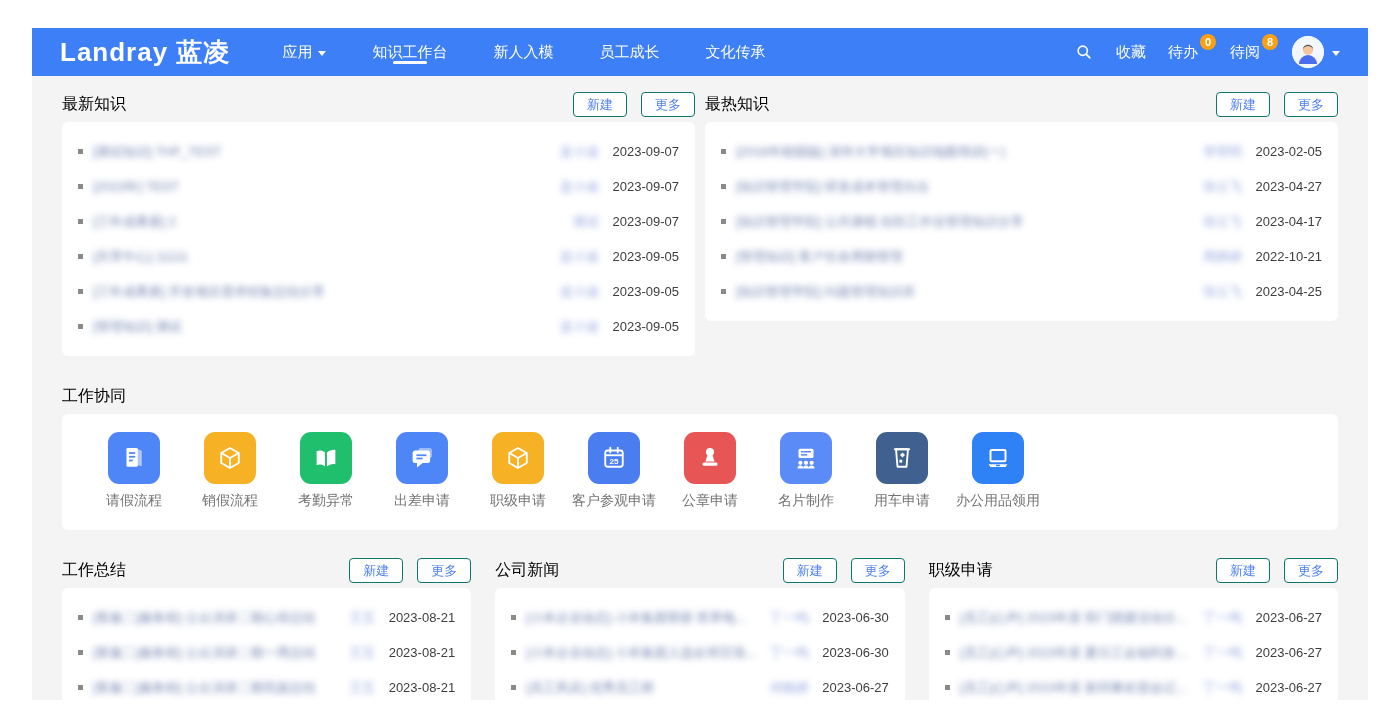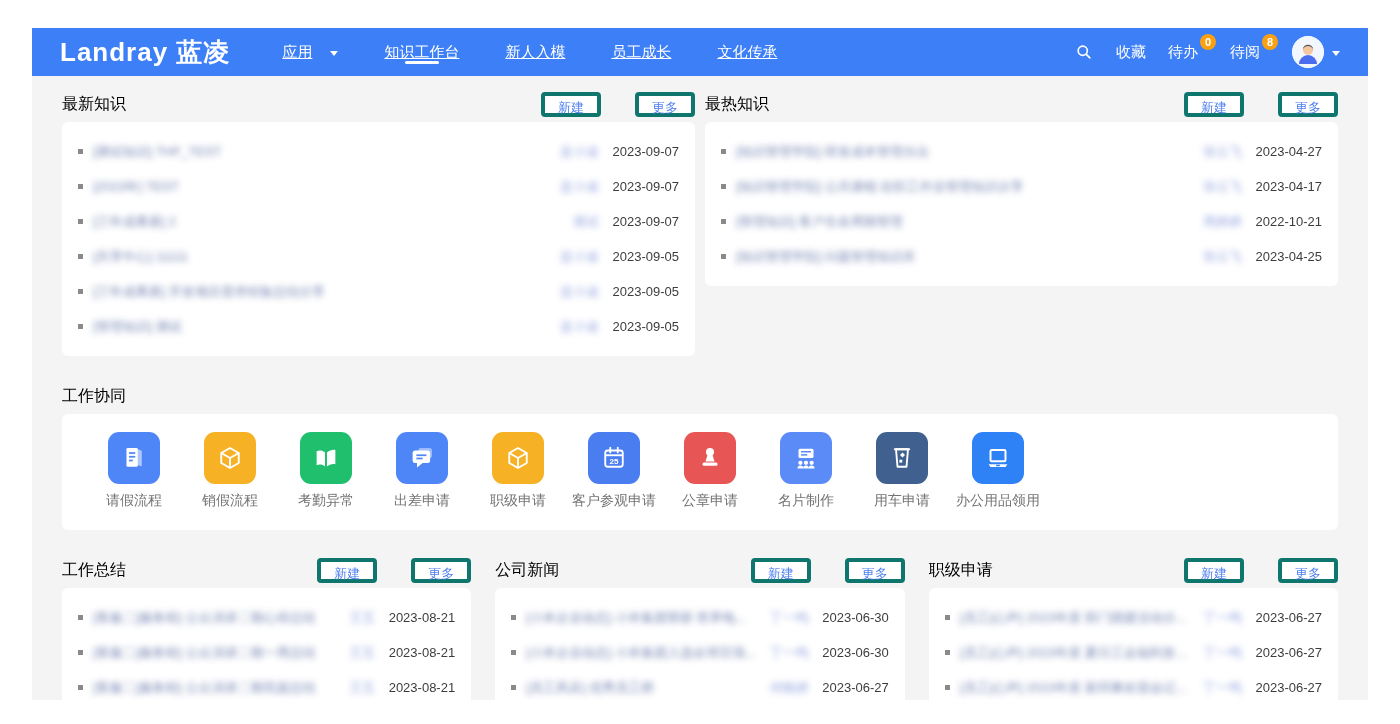--- a/index.html
+++ b/index.html
@@ -14,21 +14,21 @@
 
   
   .navbar {
     height:48px; background:#3d7ff7; color:#fff;
     display:flex; align-items:center; padding:0 28px;
   }
   .logo { font-size:26px; font-weight:700; letter-spacing:1px; white-space:nowrap; cursor:pointer; }
   .nav-items { display:flex; margin-left:52px; gap:46px; }
   .nav-item {
     font-size:15px; height:35px; line-height:48px; position:relative;
-    cursor:pointer; white-space:nowrap; display:flex; align-items:center; gap:18px;text-decoration:underline;
+    cursor:pointer; white-space:nowrap; display:flex; align-items:center; gap:6px;
   }
   .nav-item.active::after {
     content:""; position:absolute; left:50%; transform:translateX(-50%);
     bottom:6px; width:34px; height:3px; background:#fff; border-radius:2px;
   }
   .caret-sm {
     width:0; height:0; border-left:4.5px solid transparent;
     border-right:4.5px solid transparent; border-top:5.5px solid #fff;
     display:inline-block; margin-top:2px;
   }
@@ -47,24 +47,23 @@
 
   
   .content {
     background:#f4f4f5; height:624px; overflow:hidden;
     padding:10px 30px 0;
   }
   .section-head { display:flex; align-items:center; height:36px; }
   .section-title { color:#000000; font-size:16px; }
   .head-btns { margin-left:auto; display:flex; gap:14px; }
   .btn {
-    height:25px; padding:0 13px; border:4px solid #0f766e; border-radius:4px;
+    height:25px; padding:0 13px; border:1px solid #0f766e; border-radius:4px;
     background:#fff; color:#4c7ef0; font-size:13px; line-height:23px; cursor:pointer;
     font-family:inherit;
-    margin-left:20px;
   }
   .grid2 { display:grid; grid-template-columns:1fr 1fr; column-gap:10px; }
   .grid3 { display:grid; grid-template-columns:1fr 1fr 1fr; column-gap:24px; }
   .card { background:#fff; border-radius:6px; }
   .list-card { padding:12px 16px; }
   .row { display:flex; align-items:center; height:35px; font-size:13px; cursor:pointer; }
   .bullet { width:5px; height:5px; background:#8a8a8a; margin-right:10px; flex:none; }
   .row-text {
     flex:1; color:#51659f; white-space:nowrap; overflow:hidden; text-overflow:ellipsis;
     filter:blur(3px); opacity:.8;
@@ -211,20 +210,26 @@
         <div class="section-head">
           <span class="section-title">最热知识</span>
           <span class="head-btns">
             <button class="btn">新建</button>
             <button class="btn">更多</button>
           </span>
         </div>
         <div class="card list-card">
           <div class="row">
             <span class="bullet"></span>
+            <span class="row-text">[2016年校园版] 清华大学项目知识地图培训(一)</span>
+            <span class="row-author">李明明</span>
+            <span class="row-date">2023-02-05</span>
+          </div>
+          <div class="row">
+            <span class="bullet"></span>
             <span class="row-text">[知识管理学院] 研发成本管理办法</span>
             <span class="row-author">张云飞</span>
             <span class="row-date">2023-04-27</span>
           </div>
           <div class="row">
             <span class="bullet"></span>
             <span class="row-text">[知识管理学院] 公共课程:在职工作业管理知识分享</span>
             <span class="row-author">张云飞</span>
             <span class="row-date">2023-04-17</span>
           </div>

